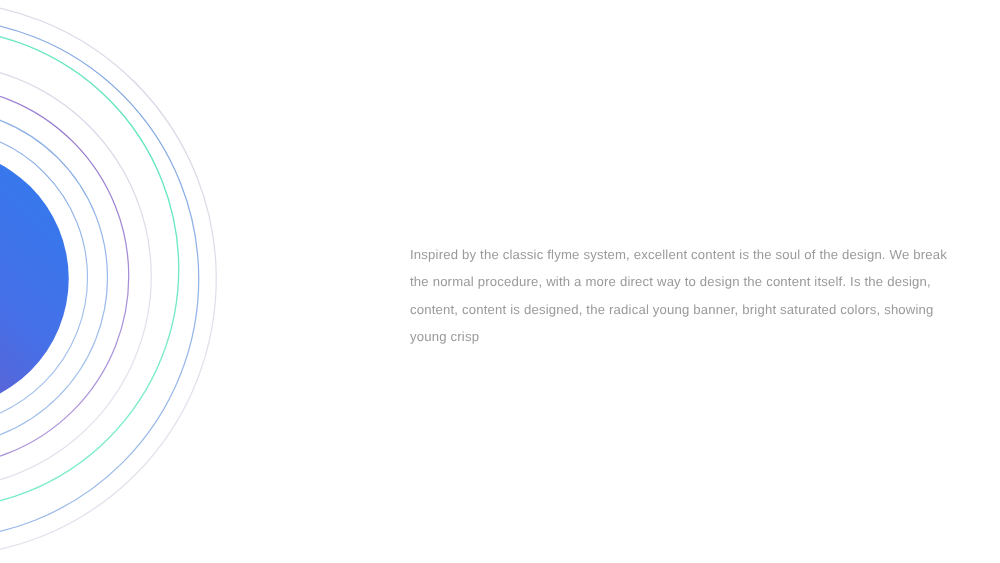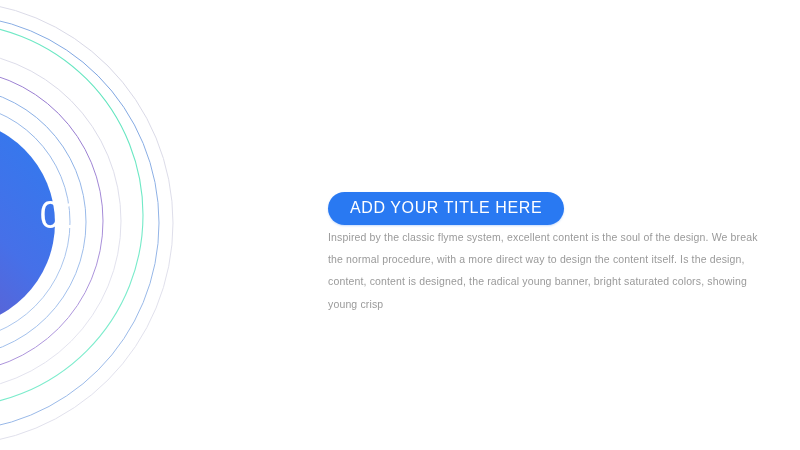--- a/index.html
+++ b/index.html
@@ -139,21 +139,19 @@
       <circle cx="-49" cy="223" r="208" fill="none" stroke="url(#gradBlueOuter)" stroke-width="1"></circle>
       <circle cx="-49" cy="215" r="192" fill="none" stroke="url(#gradMint)" stroke-width="1.1"></circle>
       <circle cx="-49" cy="221" r="170" fill="none" stroke="url(#gradGray)" stroke-width="1"></circle>
       <circle cx="-49" cy="221" r="152" fill="none" stroke="url(#gradPurple)" stroke-width="1"></circle>
       <circle cx="-49" cy="222" r="135" fill="none" stroke="url(#gradBlueInner)" stroke-width="1"></circle>
       <circle cx="-49" cy="222" r="119" fill="none" stroke="url(#gradBlueInner)" stroke-width="0.9"></circle>
 
       <circle cx="-49" cy="223" r="104" fill="url(#mainGrad)"></circle>
     </svg>
 
-    <div class="number-label">01</div>
   </div>
 
   <div id="content">
-    <button class="title-pill">ADD YOUR TITLE HERE</button>
     <p class="body-text">Inspired by the classic flyme system, excellent content is the soul of the design. We break the normal procedure, with a more direct way to design the content itself. Is the design, content, content is designed, the radical young banner, bright saturated colors, showing young crisp</p>
   </div>
 
 </div>
 
 </body></html>

